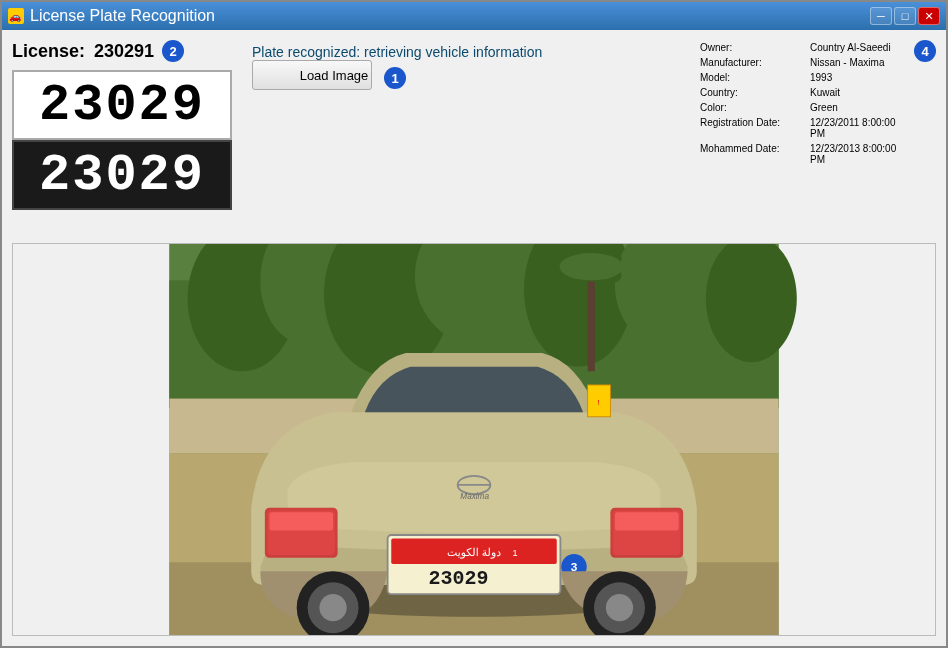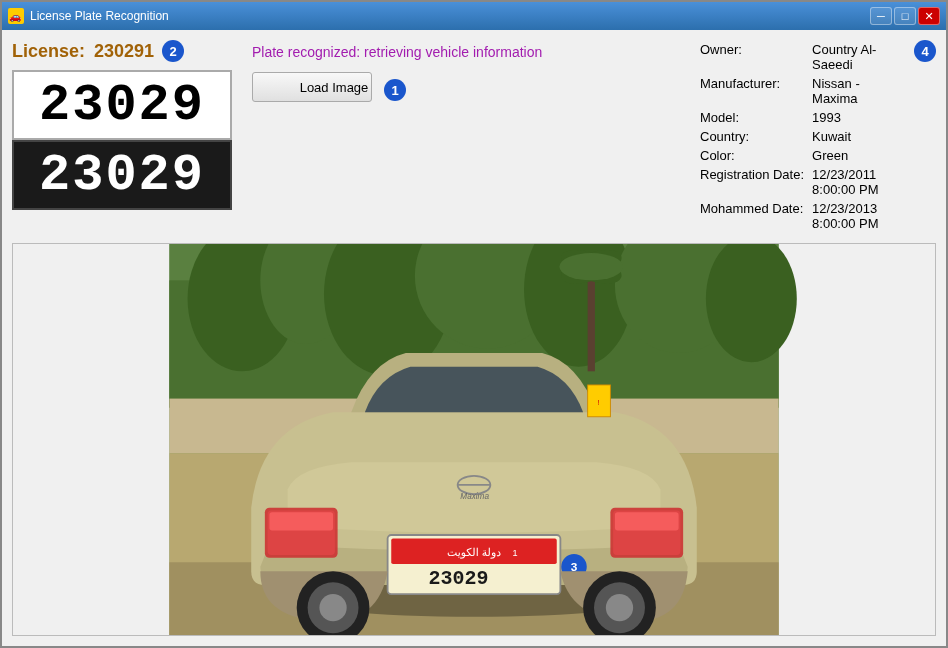--- a/index.html
+++ b/index.html
@@ -40,21 +40,21 @@
       background: #ffcc00;
       border-radius: 2px;
       display: flex;
       align-items: center;
       justify-content: center;
       font-size: 10px;
       color: #333;
       font-weight: bold;
     }
     .title-bar-title {
-      font-size: 12px;
+      font-size: 16px;
       font-weight: normal;
     }
     .title-bar-controls {
       display: flex;
       gap: 2px;
     }
     .title-btn {
       width: 22px;
       height: 18px;
       border: 1px solid rgba(255,255,255,0.4);
@@ -72,21 +72,21 @@
     }
     .license-header {
       display: flex;
       align-items: center;
       gap: 8px;
       margin-bottom: 8px;
     }
     .license-text {
       font-size: 18px;
       font-weight: bold;
-      color: #a16207;
+      color: #000000;
     }
     .badge {
       width: 22px;
       height: 22px;
       border-radius: 50%;
       background: #1a56cc;
       color: white;
       font-size: 13px;
       font-weight: bold;
       display: flex;
@@ -123,22 +123,22 @@
     }
     .plate-number-black {
       font-size: 52px;
       font-weight: bold;
       color: white;
       font-family: 'Courier New', monospace;
       letter-spacing: 2px;
     }
     .status-text {
       font-size: 14px;
-      color: #a21caf;
-      margin-bottom: 12px;
+      color: #0c4a6e;
+      margin-bottom: 0;
     }
     .load-btn {
       width: 120px;
       height: 30px;
       background: linear-gradient(to bottom, #f8f8f8, #e0e0e0);
       border: 1px solid #aaa;
       border-radius: 3px;
       cursor: pointer;
       font-size: 13px;
       color: #000;
@@ -152,21 +152,21 @@
       display: flex;
       align-items: center;
       gap: 12px;
     }
     .info-table {
       width: 100%;
       border-collapse: collapse;
     }
     .info-table tr td {
       padding: 2px 4px;
-      font-size: 13px;
+      font-size: 10px;
       color: #000;
       vertical-align: top;
       margin-left: 48px;
     }
     .info-table tr td:first-child {
       font-weight: normal;
       white-space: nowrap;
       color: #000;
       min-width: 110px;
     }

